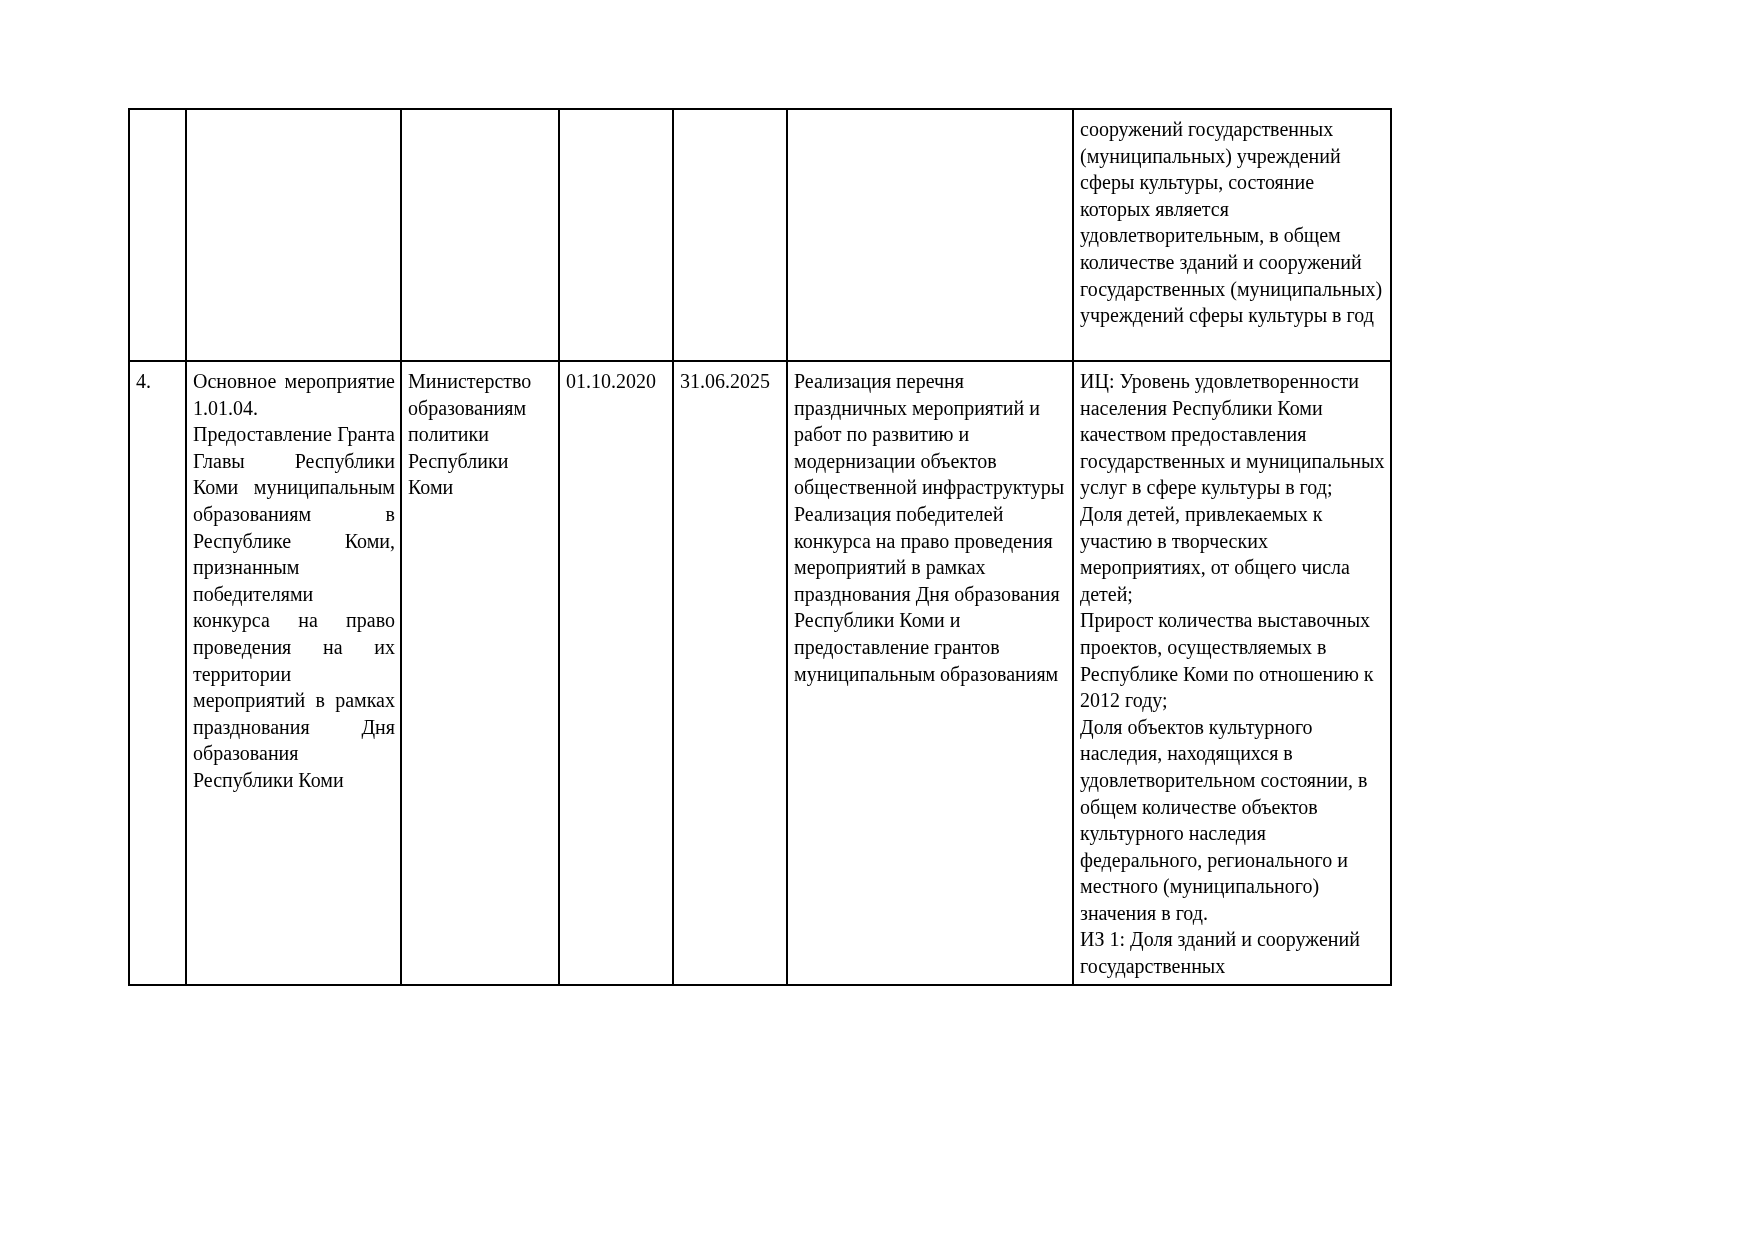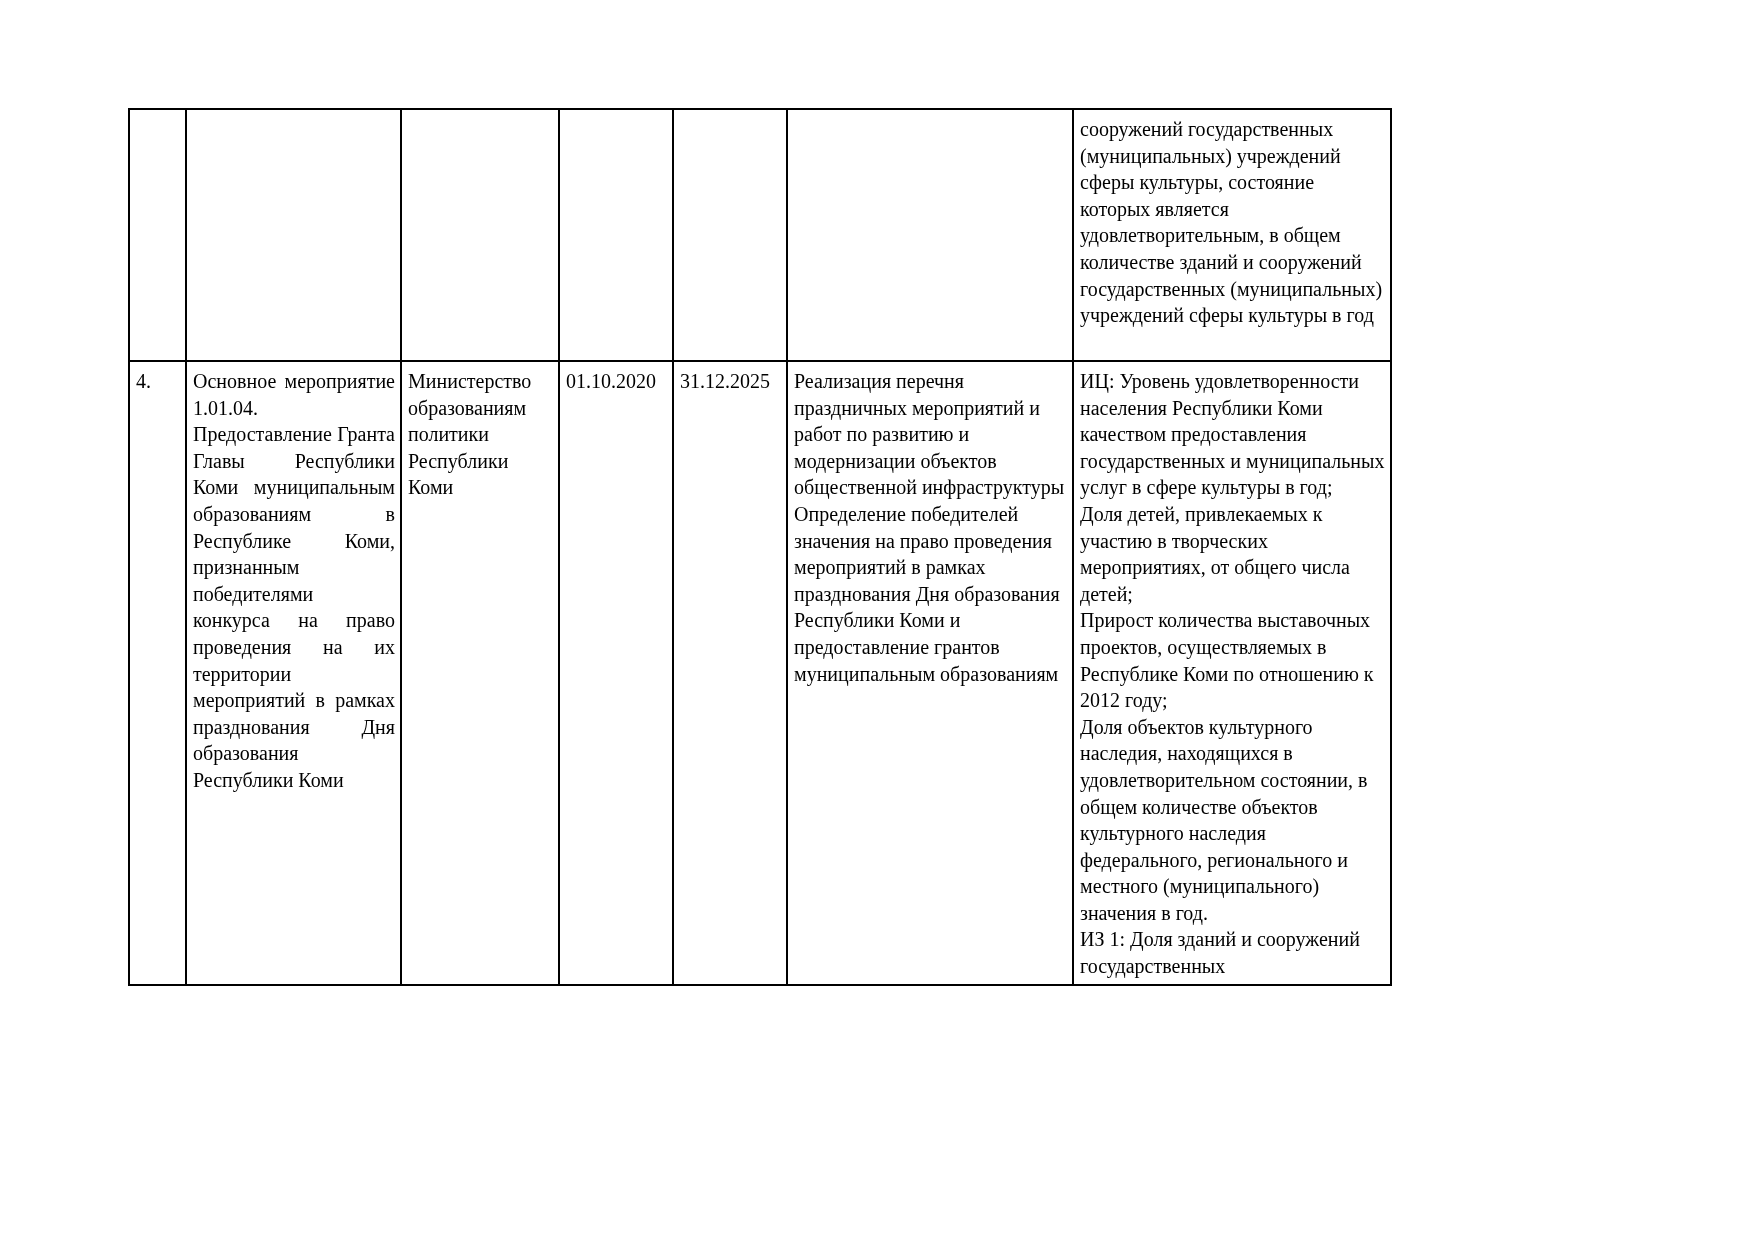--- a/index.html
+++ b/index.html
@@ -73,23 +73,23 @@
           <td class="cell-start-date"></td>
           <td class="cell-end-date"></td>
           <td class="cell-expected-result"></td>
           <td class="cell-indicators">сооружений государственных (муниципальных) учреждений сферы культуры, состояние которых является удовлетворительным, в общем количестве зданий и сооружений государственных (муниципальных) учреждений сферы культуры в год</td>
         </tr>
         <tr class="row-activity">
           <td class="cell-number">4.</td>
           <td class="cell-activity-name">Основное мероприятие 1.01.04. Предоставление Гранта Главы Республики Коми муниципальным образованиям в Республике Коми, признанным победителями конкурса на право проведения на их территории мероприятий в рамках празднования Дня образования Республики Коми</td>
           <td class="cell-executor">Министерство образованиям политики Республики Коми</td>
           <td class="cell-start-date">01.10.2020</td>
-          <td class="cell-end-date">31.12.2025</td>
+          <td class="cell-end-date">31.06.2025</td>
           <td class="cell-expected-result">Реализация перечня праздничных мероприятий и работ по развитию и модернизации объектов общественной инфраструктуры
-Определение победителей значения на право проведения мероприятий в рамках празднования Дня образования Республики Коми и предоставление грантов муниципальным образованиям</td>
+Реализация победителей конкурса на право проведения мероприятий в рамках празднования Дня образования Республики Коми и предоставление грантов муниципальным образованиям</td>
           <td class="cell-indicators">ИЦ: Уровень удовлетворенности населения Республики Коми качеством предоставления государственных и муниципальных услуг в сфере культуры в год;
 Доля детей, привлекаемых к участию в творческих мероприятиях, от общего числа детей;
 Прирост количества выставочных проектов, осуществляемых в Республике Коми по отношению к 2012 году;
 Доля объектов культурного наследия, находящихся в удовлетворительном состоянии, в общем количестве объектов культурного наследия федерального, регионального и местного (муниципального) значения в год.
 ИЗ 1: Доля зданий и сооружений государственных</td>
         </tr>
       </tbody>
     </table>
   </div>
 </div>

